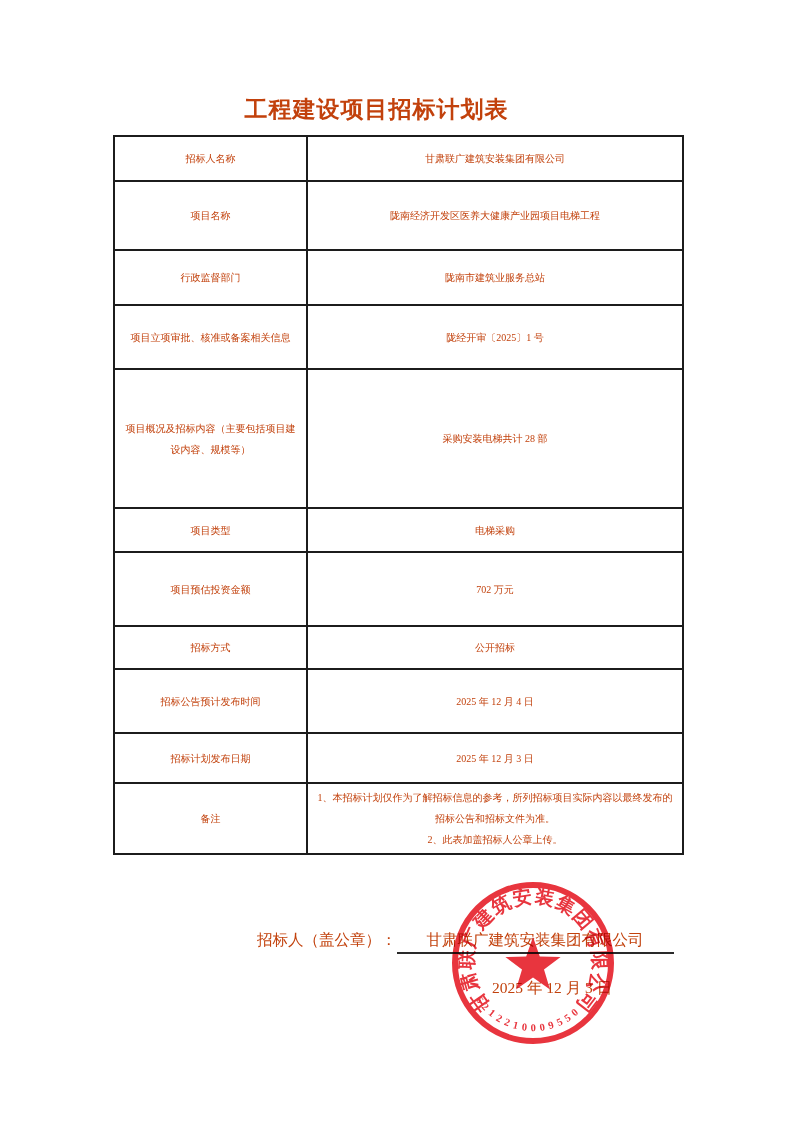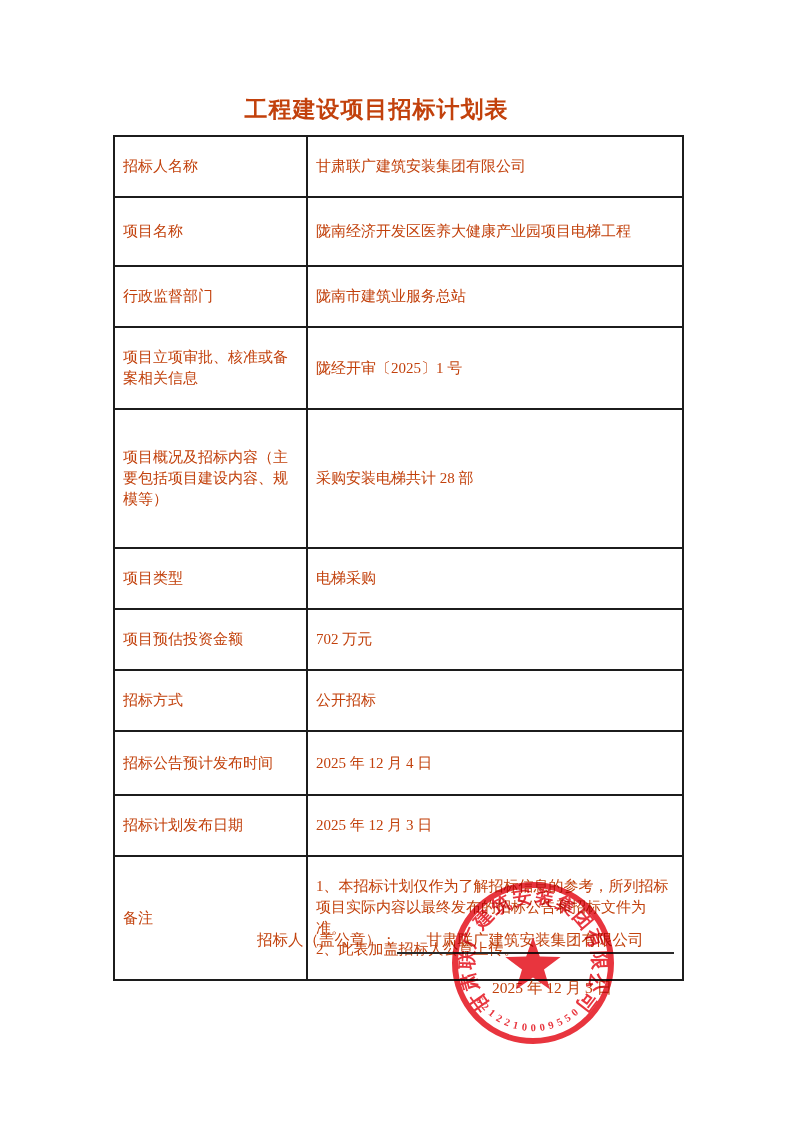--- a/index.html
+++ b/index.html
@@ -25,32 +25,33 @@
   table.plan {
     margin:10px 0 0 113px;
     width:569px;
     border-collapse:collapse;
     table-layout:fixed;
   }
   table.plan col.c-label { width:193px; }
   table.plan col.c-value { width:376px; }
   table.plan td {
     border:2px solid #1c1c1c;
-    font-size:15px;
+    font-size:10px;
+    text-align:center;
     vertical-align:middle;
-    padding:19px 8px;
+    padding:3px 8px;
     line-height:21px;
   }
   table.plan tr:nth-child(1)  { height:45px; }
   table.plan tr:nth-child(2)  { height:69px; }
   table.plan tr:nth-child(3)  { height:55px;border-radius:20px; }
-  table.plan tr:nth-child(4)  { height:48px; }
+  table.plan tr:nth-child(4)  { height:64px; }
   table.plan tr:nth-child(5)  { height:139px; }
   table.plan tr:nth-child(6)  { height:44px; }
-  table.plan tr:nth-child(7)  { height:57px; }
+  table.plan tr:nth-child(7)  { height:74px; }
   table.plan tr:nth-child(8)  { height:43px; }
   table.plan tr:nth-child(9)  { height:64px; }
   table.plan tr:nth-child(10) { height:50px; }
   table.plan tr:nth-child(11) { height:58px; }
   table.plan tr:nth-child(12) { height:105px; }
   td.remark {
     text-align:left;
     white-space:pre-wrap;
     padding:7px 9px;
   }

